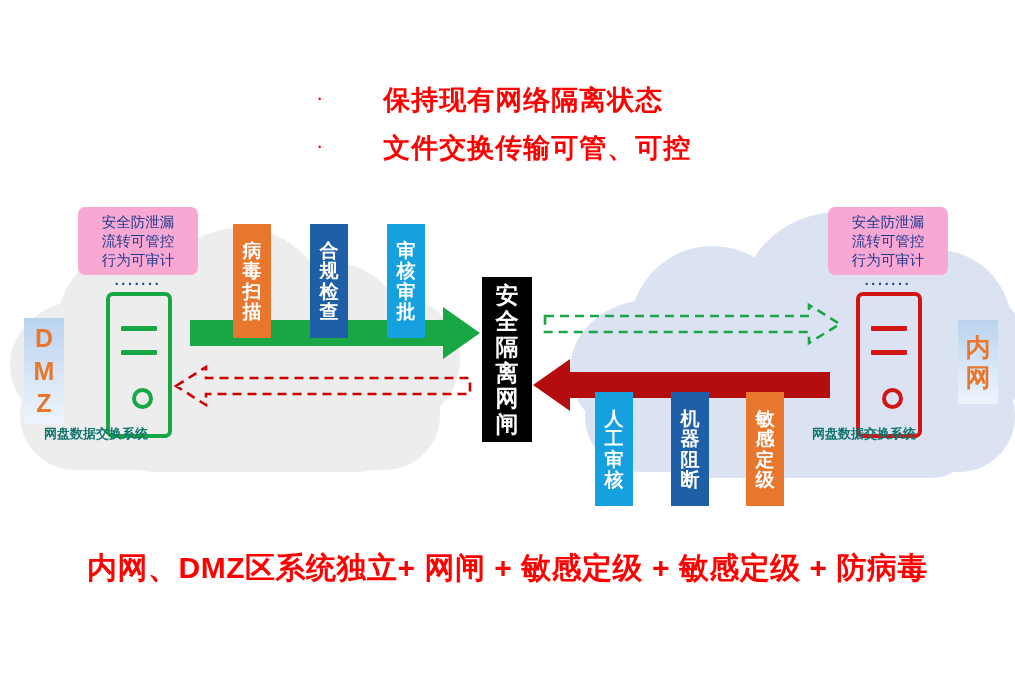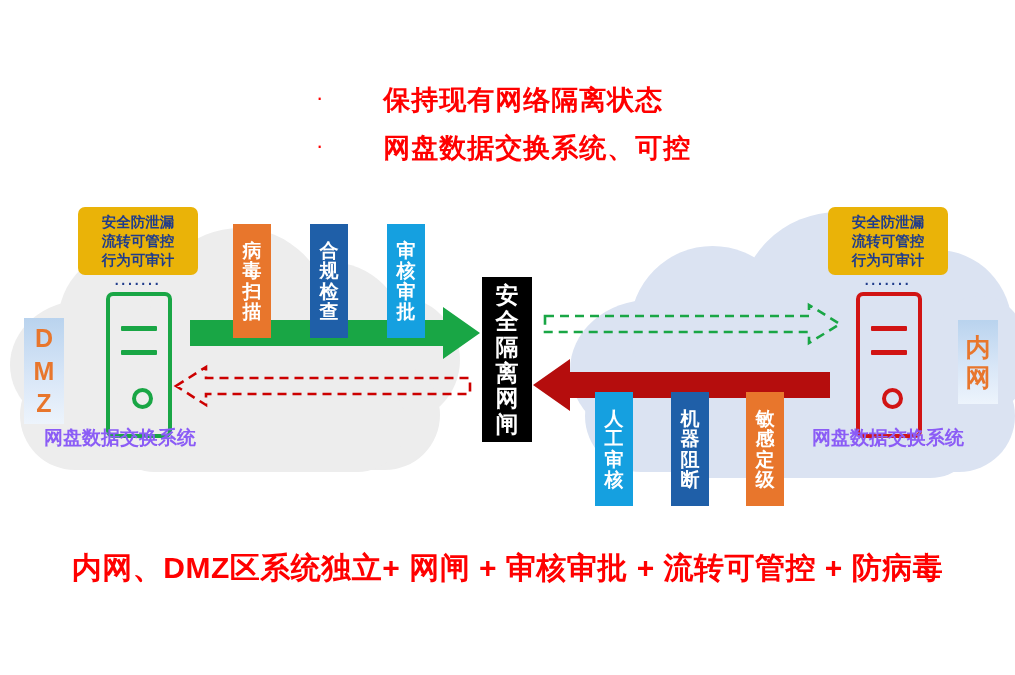--- a/index.html
+++ b/index.html
@@ -37,23 +37,23 @@
     background:linear-gradient(180deg,#B9D3EE 0%,#D8E6F7 55%,#EDF4FC 100%);
     color:#E8762C;font-weight:bold;text-align:center;
     display:flex;flex-direction:column;align-items:center;justify-content:center;
   }
   #dmz-tag{left:24px;top:318px;width:40px;height:106px;font-size:25px;line-height:1.30;letter-spacing:0px;}
   #intranet-tag{left:958px;top:320px;width:40px;height:84px;font-size:25px;line-height:1.22;}
 
   
   .callout{position:absolute;width:120px;}
   .callout-box{
-    background:#eab308;border-radius:7px;
+    background:#f9a8d4;border-radius:7px;
     padding:6px 5px 5px 5px;text-align:center;
-    color:#1F3C8C;font-weight:bold;font-size:14.5px;line-height:1.30;
+    color:#1F3C8C;font-weight:normal;font-size:14.5px;line-height:1.30;
     white-space:nowrap;
   }
   .callout-tail{
     text-align:center;color:#1F3C8C;font-size:14px;letter-spacing:2px;
     line-height:1;margin-top:2px;font-weight:bold;
   }
   #callout-left{left:78px;top:207px;}
   #callout-right{left:828px;top:207px;}
 
   
@@ -64,21 +64,21 @@
   #server-left .bar{background:#19A645;}
   #server-left .ring{border:4px solid #19A645;}
   #server-right{left:856px;top:292px;border:4px solid #D11414;}
   #server-right .bar{background:#D11414;}
   #server-right .ring{border:4px solid #D11414;}
   .server .bar1{top:30px;}
   .server .bar2{top:54px;}
   .server .ring{top:92px;}
 
   .server-caption{
-    position:absolute;color:#8b5cf6;font-weight:bold;font-size:19px;
+    position:absolute;color:#0f766e;font-weight:bold;font-size:13px;
     white-space:nowrap;
   }
   #caption-left{left:44px;top:425px;}
   #caption-right{left:812px;top:425px;}
 
   
   .ptag{
     position:absolute;width:38px;
     color:#ffffff;font-weight:bold;font-size:19px;line-height:1.07;
     text-align:center;letter-spacing:0px;
@@ -121,21 +121,21 @@
 
 <div id="stage">
 
   <div class="bullets">
     <div class="bullet-row">
       <span class="bullet-dot">·</span>
       <span class="bullet-text">保持现有网络隔离状态</span>
     </div>
     <div class="bullet-row">
       <span class="bullet-dot">·</span>
-      <span class="bullet-text">网盘数据交换系统、可控</span>
+      <span class="bullet-text">文件交换传输可管、可控</span>
     </div>
   </div>
 
   <div class="cloud cloud-left">
     <span style="left:10px;top:300px;width:150px;height:130px;"></span>
     <span style="left:58px;top:248px;width:150px;height:150px;"></span>
     <span style="left:150px;top:228px;width:180px;height:180px;"></span>
     <span style="left:255px;top:262px;width:150px;height:150px;"></span>
     <span style="left:330px;top:296px;width:130px;height:128px;"></span>
     <span style="left:20px;top:360px;width:420px;height:110px;border-radius:56px;"></span>
@@ -246,15 +246,15 @@
     <span>阻</span>
     <span>断</span>
   </div>
   <div class="ptag ptag-orange" id="ptag-sensitive">
     <span>敏</span>
     <span>感</span>
     <span>定</span>
     <span>级</span>
   </div>
 
-  <div id="footer">内网、DMZ区系统独立+ 网闸 + 审核审批 + 流转可管控 + 防病毒</div>
+  <div id="footer">内网、DMZ区系统独立+ 网闸 + 敏感定级 + 敏感定级 + 防病毒</div>
 
 </div>
 
 </body></html>

